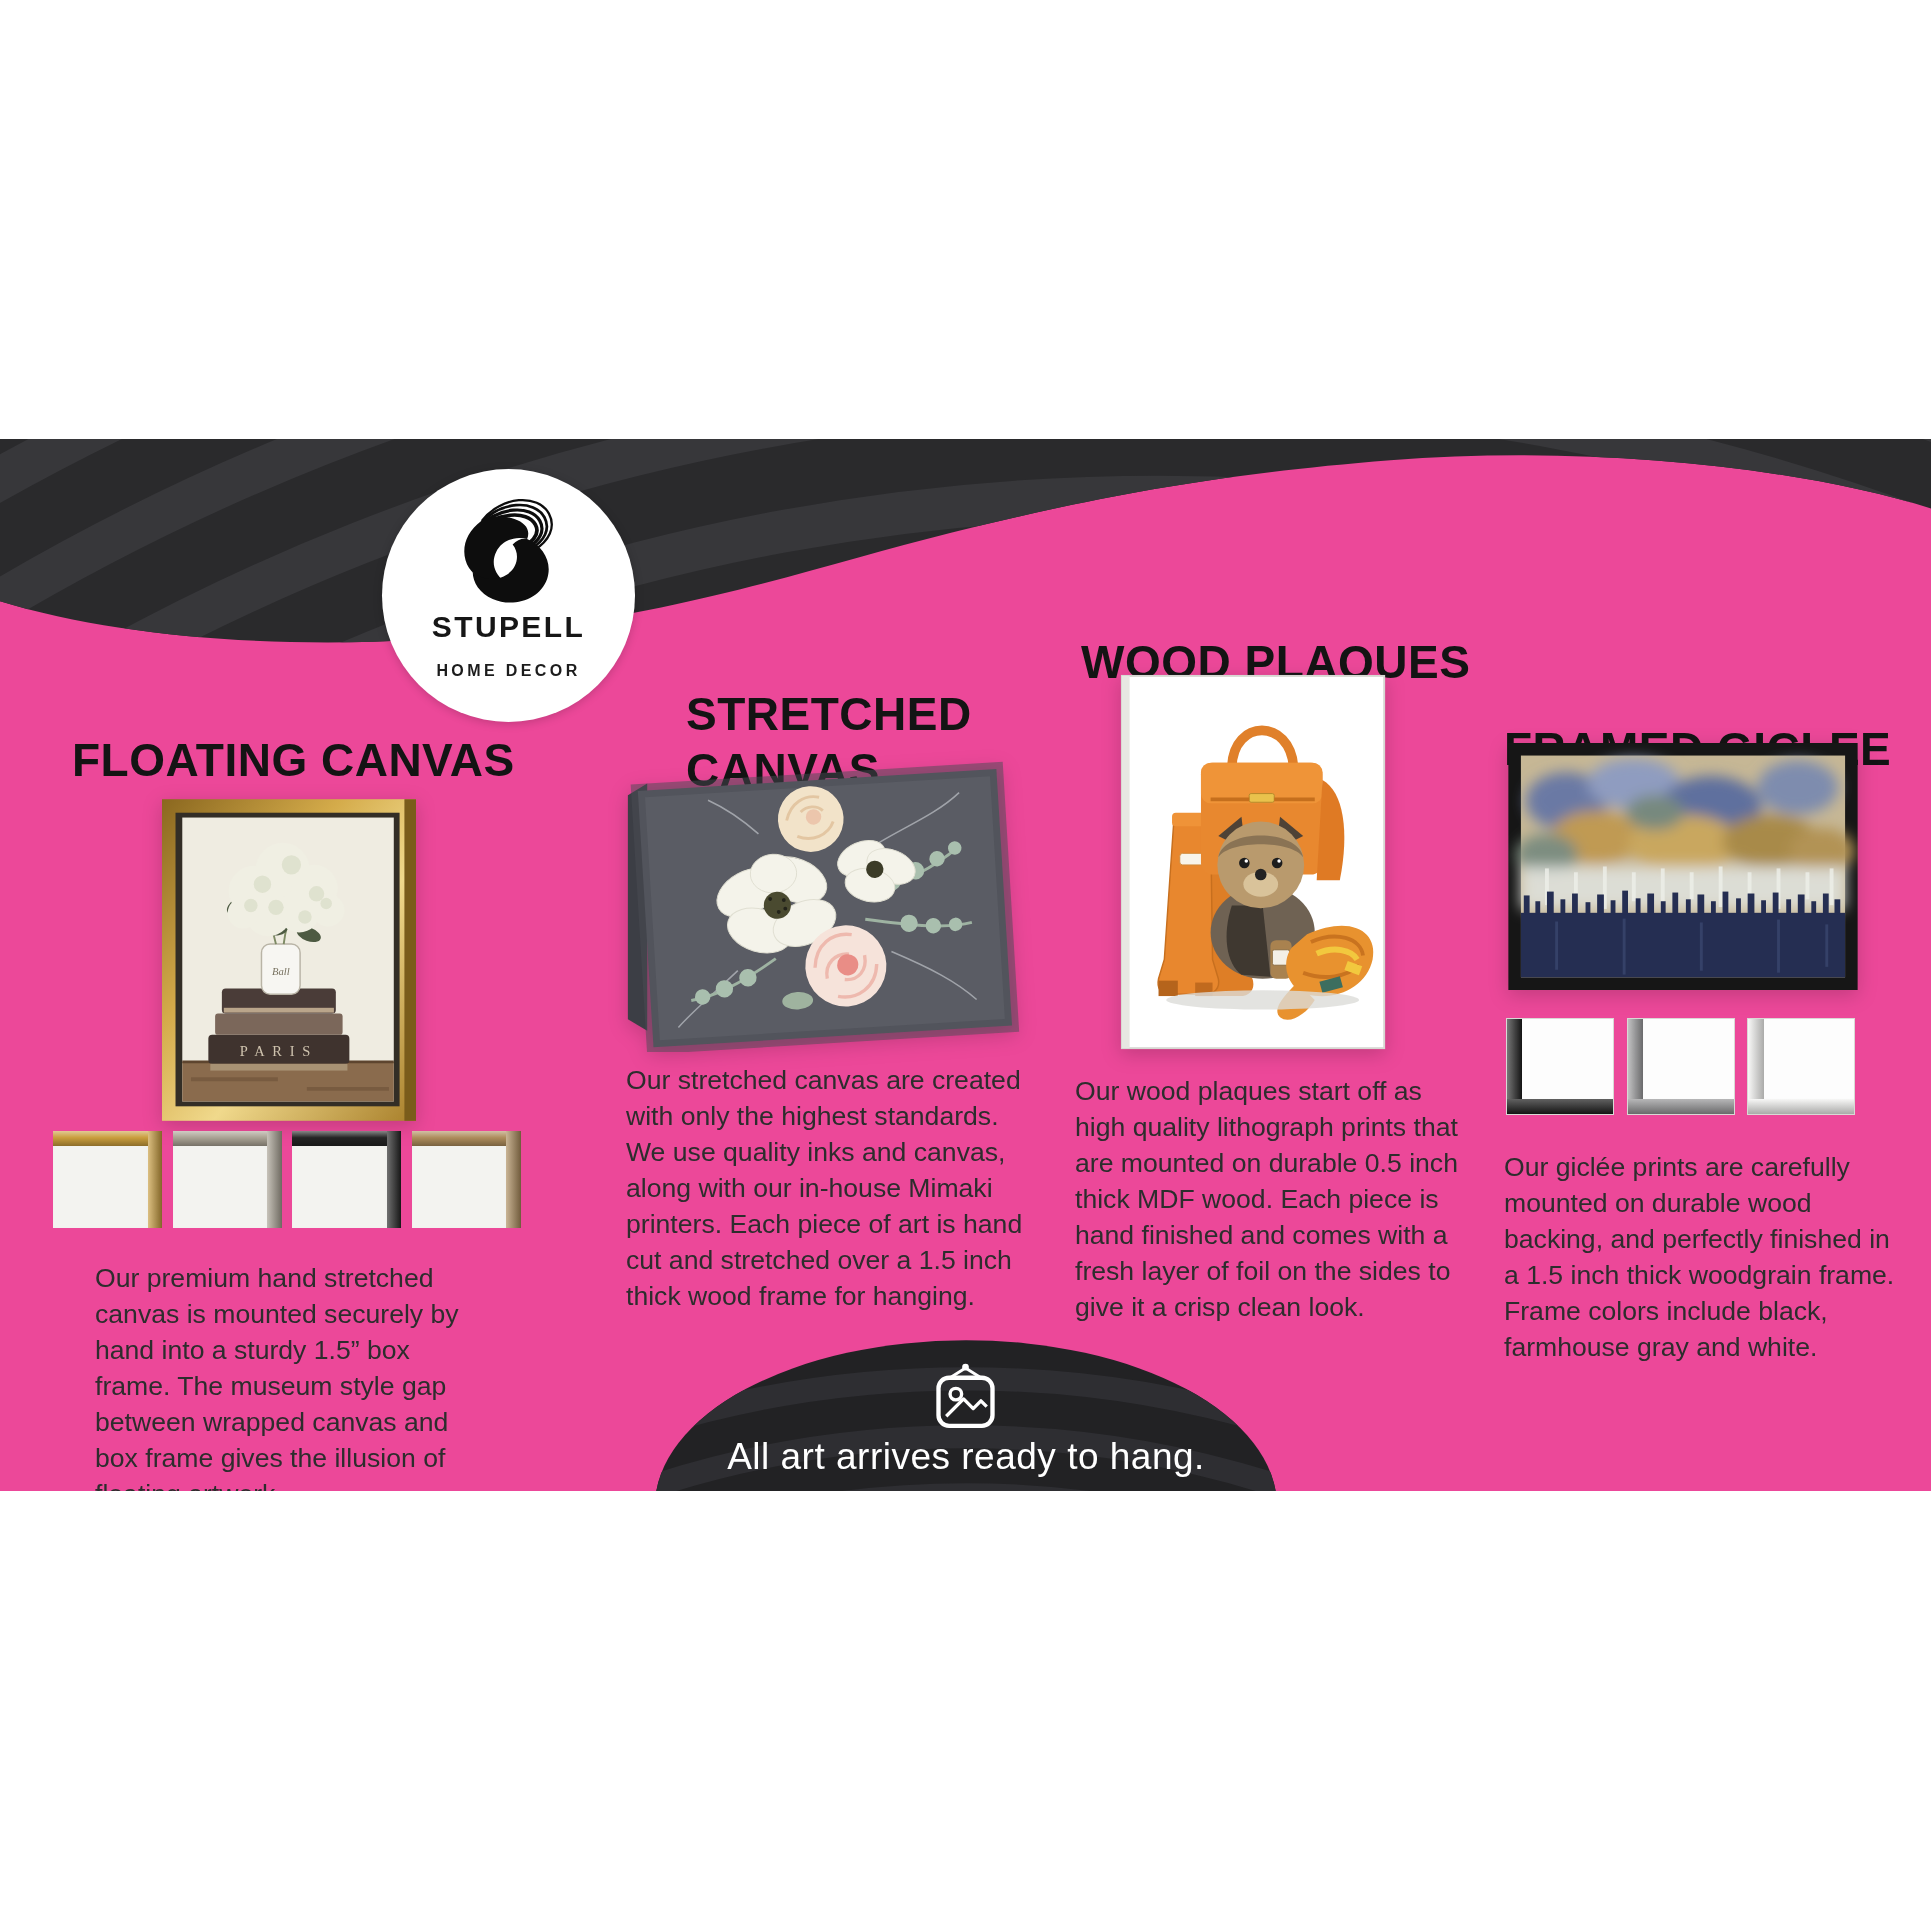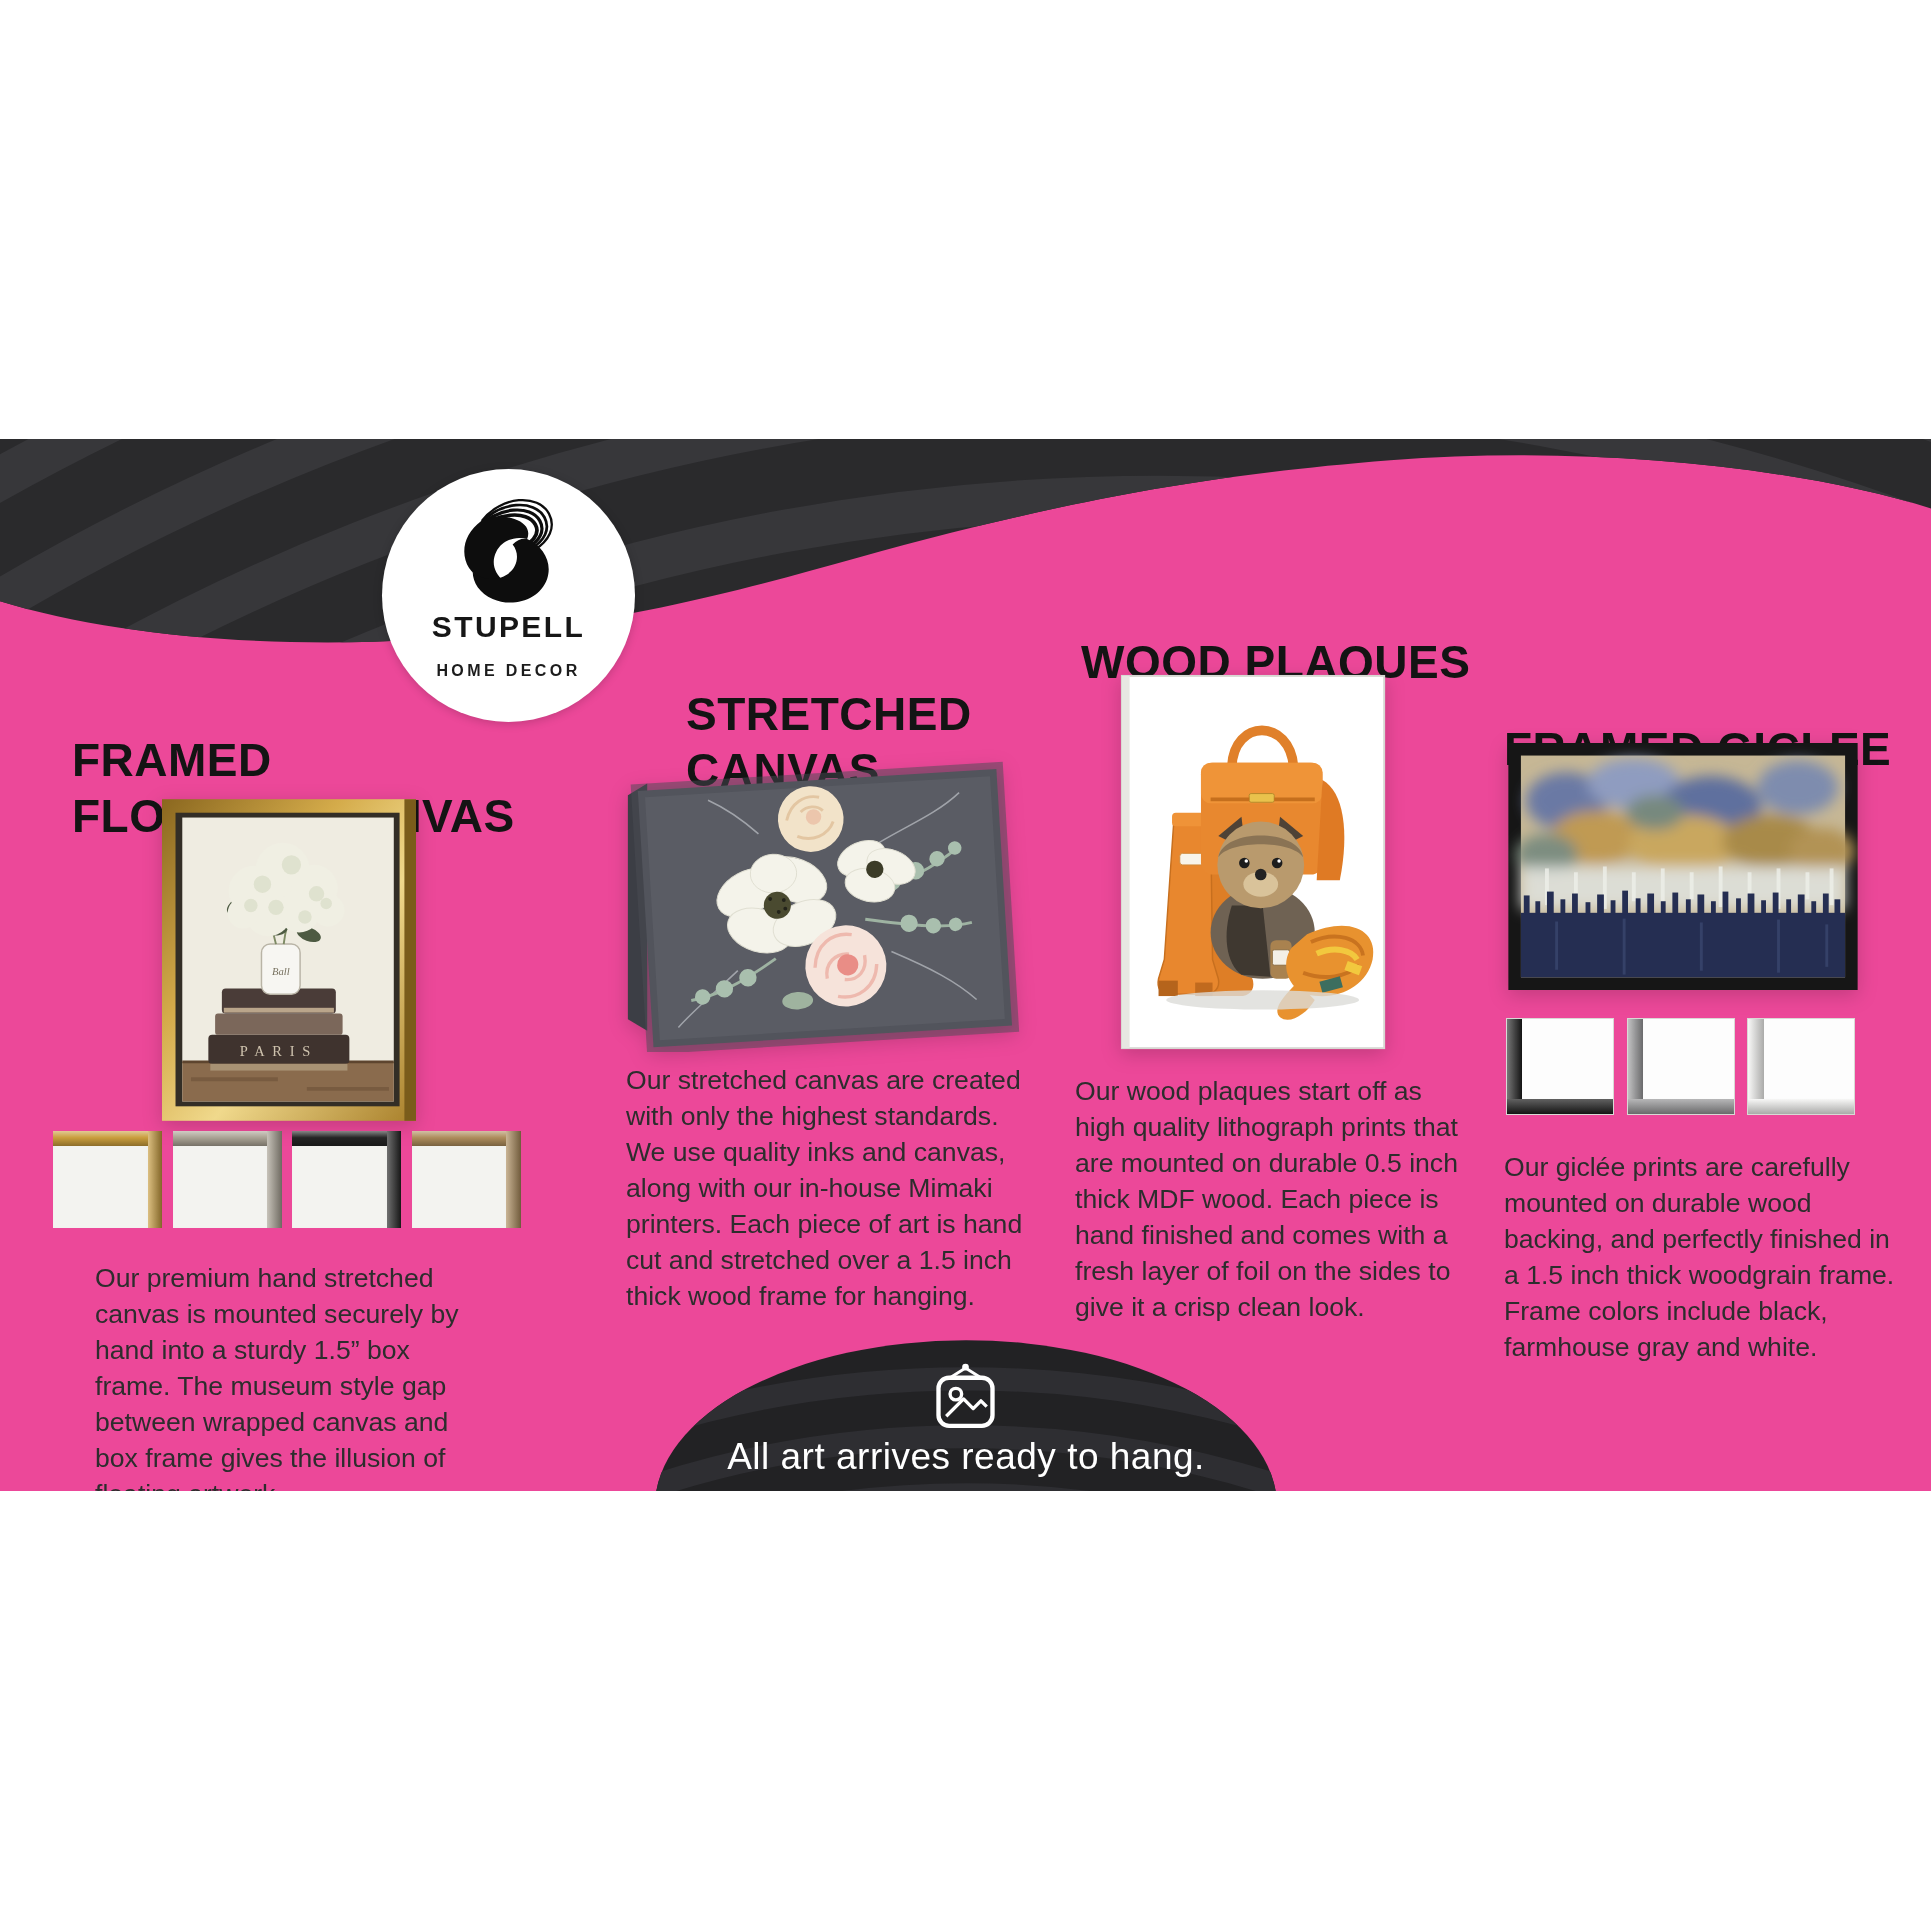--- a/index.html
+++ b/index.html
@@ -63,21 +63,20 @@
           <path d="M24,46 C46,24 80,22 89,38 C94,47 89,55 76,63" stroke-width="4"></path>
         </g>
         <path d="M30,34 C10,48 6,70 16,86 C24,98 40,104 54,100 C44,92 40,80 46,68 C52,56 66,50 80,54 C84,44 78,36 66,32 C54,28 40,28 30,34 Z" fill="#0d0d0d"></path>
         <path d="M80,54 C98,62 108,80 102,98 C94,121 64,130 42,120 C28,114 20,102 20,90 C30,99 46,101 58,93 C70,85 72,70 64,60 C69,55 74,53 80,54 Z" fill="#0d0d0d"></path>
       </svg>
       <div class="logo-name">STUPELL</div>
       <div class="logo-tag">HOME DECOR</div>
     </div>
 
     <div class="abs h1" style="left:72px;top:246px;">
-      <div>FRAMED</div>
       <div>FLOATING CANVAS</div>
     </div>
 
     <svg class="abs prod" style="left:162px;top:360px;" width="254" height="322" viewBox="0 0 263 333">
       <defs>
         <linearGradient id="gold" x1="0" y1="0" x2="1" y2="1">
           <stop offset="0" stop-color="#8a671f"></stop>
             <stop offset=".35" stop-color="#d4ab4a"></stop>
           <stop offset=".6" stop-color="#f0d98c"></stop>
             <stop offset="1" stop-color="#a87f2a"></stop>

